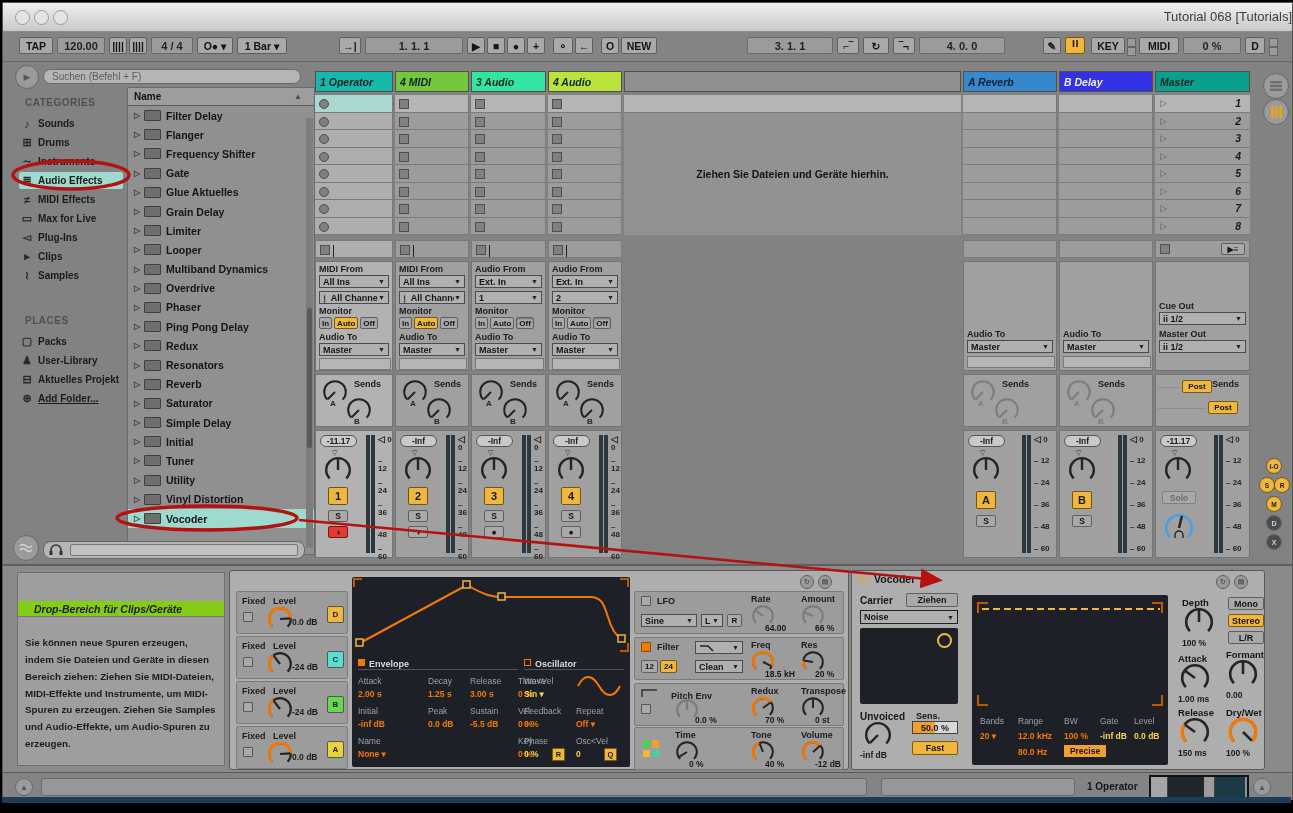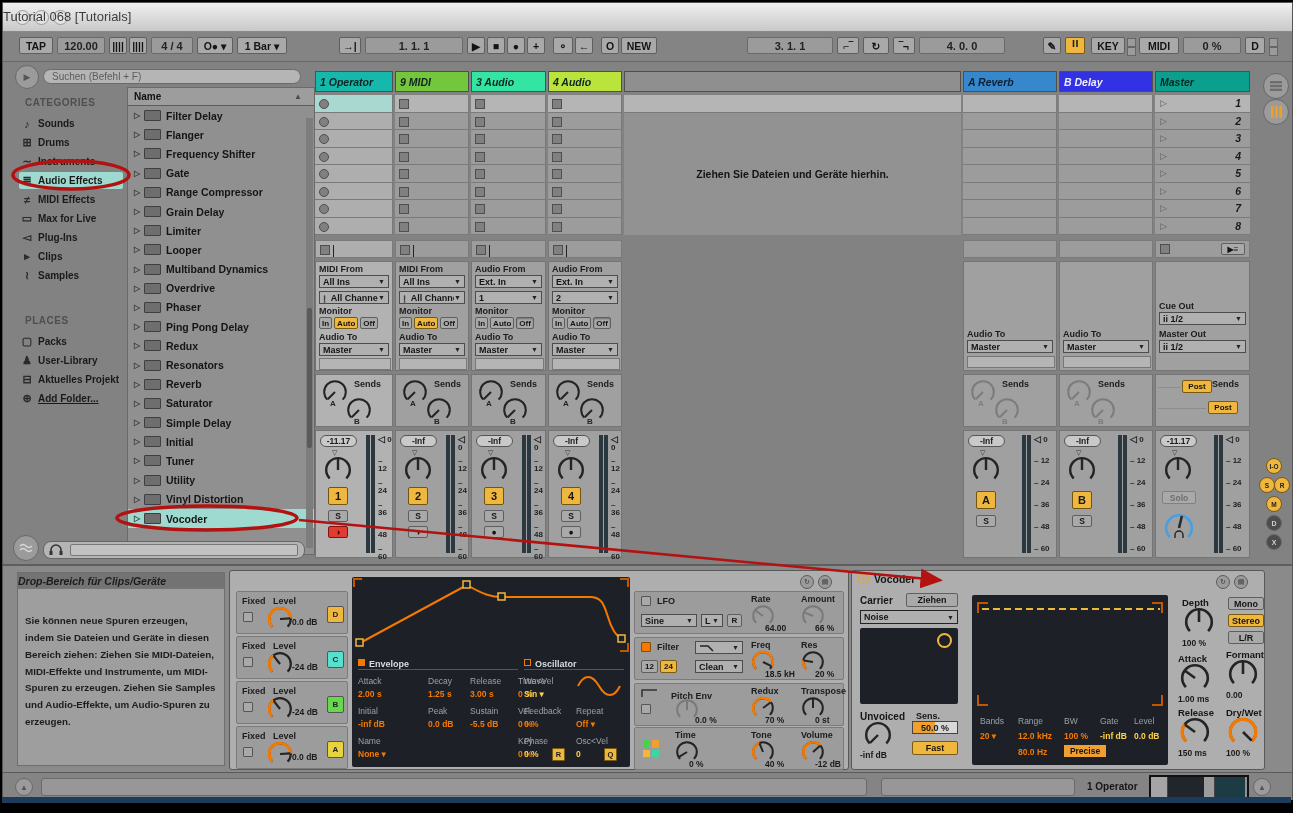--- a/index.html
+++ b/index.html
@@ -4,21 +4,21 @@
 <style>
   html,body{margin:0;padding:0;background:#000;}
   #root{position:relative;width:1293px;height:813px;background:#000;overflow:hidden;
         font-family:"Liberation Sans",sans-serif;-webkit-font-smoothing:antialiased;}
   #win{position:absolute;left:2px;top:2px;width:1289px;height:796px;background:#828282;border:1px solid #555;}
   
   #titlebar{position:absolute;left:0;top:0;width:100%;height:28px;
             background:linear-gradient(#f0f0f0,#c9c9c9);border-bottom:1px solid #8a8a8a;}
   .traffic{position:absolute;top:7px;width:13px;height:13px;border-radius:50%;
            border:1.5px solid #9a9a9a;background:#e4e4e4;}
-  #title-text{position:absolute;top:6px;width:100%;text-align:left;font-size:13px;color:#3d3d3d;}
+  #title-text{position:absolute;top:6px;width:100%;text-align:right;font-size:13px;color:#3d3d3d;}
   
   #transport{position:absolute;left:0;top:29px;width:100%;height:29px;background:#848484;border-bottom:1px solid #686868;}
   .tbtn{position:absolute;top:5px;height:17px;background:#a9a9a9;border:1px solid #5f5f5f;border-radius:2px;
         color:#141414;font-weight:bold;font-size:10.5px;display:flex;align-items:center;justify-content:center;padding:0 5px;box-sizing:border-box;}
   .tfield{position:absolute;top:5px;height:17px;background:#9b9b9b;border:1px solid #6a6a6a;border-radius:2px;
         color:#222;font-weight:bold;font-size:11px;display:flex;align-items:center;justify-content:center;box-sizing:border-box;}
   .torange{background:#f0b73e;border-color:#7a5a10;}
   
   .lbl{font-size:9px;font-weight:bold;color:#1c1c1c;line-height:1;}
   .dd{background:#b0b0b0;border:1px solid #4c4c4c;font-size:9px;font-weight:bold;color:#141414;
@@ -58,23 +58,23 @@
           font-size:11px;font-weight:bold;color:#181818;display:flex;align-items:center;justify-content:center;box-sizing:border-box;}
   .sbtn{position:absolute;width:20px;height:12px;background:#a9a9a9;border:1px solid #5f5f5f;border-radius:2px;
         font-size:8.5px;font-weight:bold;color:#141414;display:flex;align-items:center;justify-content:center;box-sizing:border-box;}
   
   .railcirc{position:absolute;border-radius:50%;background:#9b9b9b;border:1px solid #686868;display:flex;align-items:center;justify-content:center;}
   .raillet{background:#f0b73e;border-color:#7a5a10;font-size:6.5px;font-weight:bold;color:#222;}
   .raildark{background:#4c4c4c;color:#cfcfcf;font-size:7px;font-weight:bold;}
   
   #devicezone{position:absolute;left:0;top:561px;width:100%;height:208px;background:#8a8a8a;border-top:2px solid #5e5e5e;}
   #infopanel{position:absolute;left:14px;top:6px;width:206px;height:192px;background:#9e9e9e;border:1px solid #6f6f6f;}
-  #infotitle{height:15px;background:#737373;border-bottom:1px solid #777;font-size:10.5px;font-weight:bold;font-style:italic;
-             color:#1c1c1c;display:flex;align-items:center;padding-left:0;}
-  #infobody{padding:24px 7px;font-size:9.8px;font-weight:bold;color:#1d1d1d;line-height:1.72;}
+  #infotitle{height:15px;background:#84cc16;border-bottom:1px solid #777;font-size:10.5px;font-weight:bold;font-style:italic;
+             color:#1c1c1c;display:flex;align-items:center;padding-left:16px;margin-top:28px;}
+  #infobody{padding:18px 7px;font-size:9.8px;font-weight:bold;color:#1d1d1d;line-height:1.72;}
   .device{position:absolute;background:#aeaeae;border:1px solid #585858;border-radius:3px;box-sizing:border-box;}
   .devrow{position:absolute;background:#9c9c9c;border:1px solid #7b7b7b;border-radius:2px;box-sizing:border-box;}
   .dark{background:#1d2127;border-radius:2px;}
   .dlbl{font-size:8.5px;color:#99a1a8;line-height:1;position:absolute;}
   .dval{font-size:8.5px;font-weight:bold;color:#f57900;line-height:1;position:absolute;}
   .dvaly{color:#ffd24a;}
   .seclab{font-size:9px;color:#d8dce0;position:absolute;font-weight:bold;}
   .chk{position:absolute;width:10px;height:10px;background:#a9a9a9;border:1px solid #565656;border-radius:1px;box-sizing:border-box;}
   .valtxt{position:absolute;font-size:8.5px;font-weight:bold;color:#1a1a1a;line-height:1;}
   .circbtn{position:absolute;width:11px;height:11px;border-radius:50%;background:#9b9b9b;border:1px solid #5c5c5c;
@@ -225,21 +225,21 @@
               <span>Frequency Shifter</span>
             </div>
             <div class="litem">
               <span class="tw">▷</span>
               <span class="fold"></span>
               <span>Gate</span>
             </div>
             <div class="litem">
               <span class="tw">▷</span>
               <span class="fold"></span>
-              <span>Range Compressor</span>
+              <span>Glue Aktuelles</span>
             </div>
             <div class="litem">
               <span class="tw">▷</span>
               <span class="fold"></span>
               <span>Grain Delay</span>
             </div>
             <div class="litem">
               <span class="tw">▷</span>
               <span class="fold"></span>
               <span>Limiter</span>
@@ -334,21 +334,21 @@
       </div>
       <div class="railcirc" style="left:-2px;top:472px;width:24px;height:24px">
         <svg width="14" height="12">
             <path d="M1,4 Q4,1 7,4 T13,4 M1,8 Q4,5 7,8 T13,8" fill="none" stroke="#d8d8d8" stroke-width="1.5"></path>
           </svg>
       </div>
     </div>
 
     <div id="session">
         <div style="position:absolute;left:312px;top:68px;width:78px;height:21px;background:#16b8ac;color:#0d2420;display:flex;align-items:center;padding-left:4px;font-size:10.5px;font-weight:bold;font-style:italic;border:1px solid #4f4f4f;box-sizing:border-box">1 Operator</div>
-        <div style="position:absolute;left:392px;top:68px;width:74px;height:21px;background:#74c63d;color:#0d2420;display:flex;align-items:center;padding-left:4px;font-size:10.5px;font-weight:bold;font-style:italic;border:1px solid #4f4f4f;box-sizing:border-box">9 MIDI</div>
+        <div style="position:absolute;left:392px;top:68px;width:74px;height:21px;background:#74c63d;color:#0d2420;display:flex;align-items:center;padding-left:4px;font-size:10.5px;font-weight:bold;font-style:italic;border:1px solid #4f4f4f;box-sizing:border-box">4 MIDI</div>
         <div style="position:absolute;left:468px;top:68px;width:75px;height:21px;background:#33e5a2;color:#0d2420;display:flex;align-items:center;padding-left:4px;font-size:10.5px;font-weight:bold;font-style:italic;border:1px solid #4f4f4f;box-sizing:border-box">3 Audio</div>
         <div style="position:absolute;left:545px;top:68px;width:74px;height:21px;background:#bae43c;color:#0d2420;display:flex;align-items:center;padding-left:4px;font-size:10.5px;font-weight:bold;font-style:italic;border:1px solid #4f4f4f;box-sizing:border-box">4 Audio</div>
         <div style="position:absolute;left:621px;top:68px;width:337px;height:21px;background:#8f8f8f;color:#0e2b28;display:flex;align-items:center;padding-left:4px;font-size:10.5px;font-weight:bold;font-style:italic;border:1px solid #4f4f4f;box-sizing:border-box"></div>
         <div style="position:absolute;left:960px;top:68px;width:94px;height:21px;background:#3787cd;color:#0c2133;display:flex;align-items:center;padding-left:4px;font-size:10.5px;font-weight:bold;font-style:italic;border:1px solid #4f4f4f;box-sizing:border-box">A Reverb</div>
         <div style="position:absolute;left:1056px;top:68px;width:94px;height:21px;background:#3231e4;color:#eef0ff;display:flex;align-items:center;padding-left:4px;font-size:10.5px;font-weight:bold;font-style:italic;border:1px solid #4f4f4f;box-sizing:border-box">B Delay</div>
         <div style="position:absolute;left:1152px;top:68px;width:95px;height:21px;background:#0ba08e;color:#062a24;display:flex;align-items:center;padding-left:4px;font-size:10.5px;font-weight:bold;font-style:italic;border:1px solid #4f4f4f;box-sizing:border-box">Master</div>
         <div style="position:absolute;left:312px;top:92px;width:78px;height:17.5px;background:#a9d8d0;border-bottom:1px solid #7a7a7a;border-right:1px solid #7a7a7a;box-sizing:border-box"><span class="clipstop round"></span></div>
         <div style="position:absolute;left:392px;top:92px;width:74px;height:17.5px;background:#b5b5b5;border-bottom:1px solid #7a7a7a;border-right:1px solid #7a7a7a;box-sizing:border-box"><span class="clipstop "></span></div>
         <div style="position:absolute;left:468px;top:92px;width:75px;height:17.5px;background:#b5b5b5;border-bottom:1px solid #7a7a7a;border-right:1px solid #7a7a7a;box-sizing:border-box"><span class="clipstop "></span></div>
         <div style="position:absolute;left:545px;top:92px;width:74px;height:17.5px;background:#b5b5b5;border-bottom:1px solid #7a7a7a;border-right:1px solid #7a7a7a;box-sizing:border-box"><span class="clipstop "></span></div>

